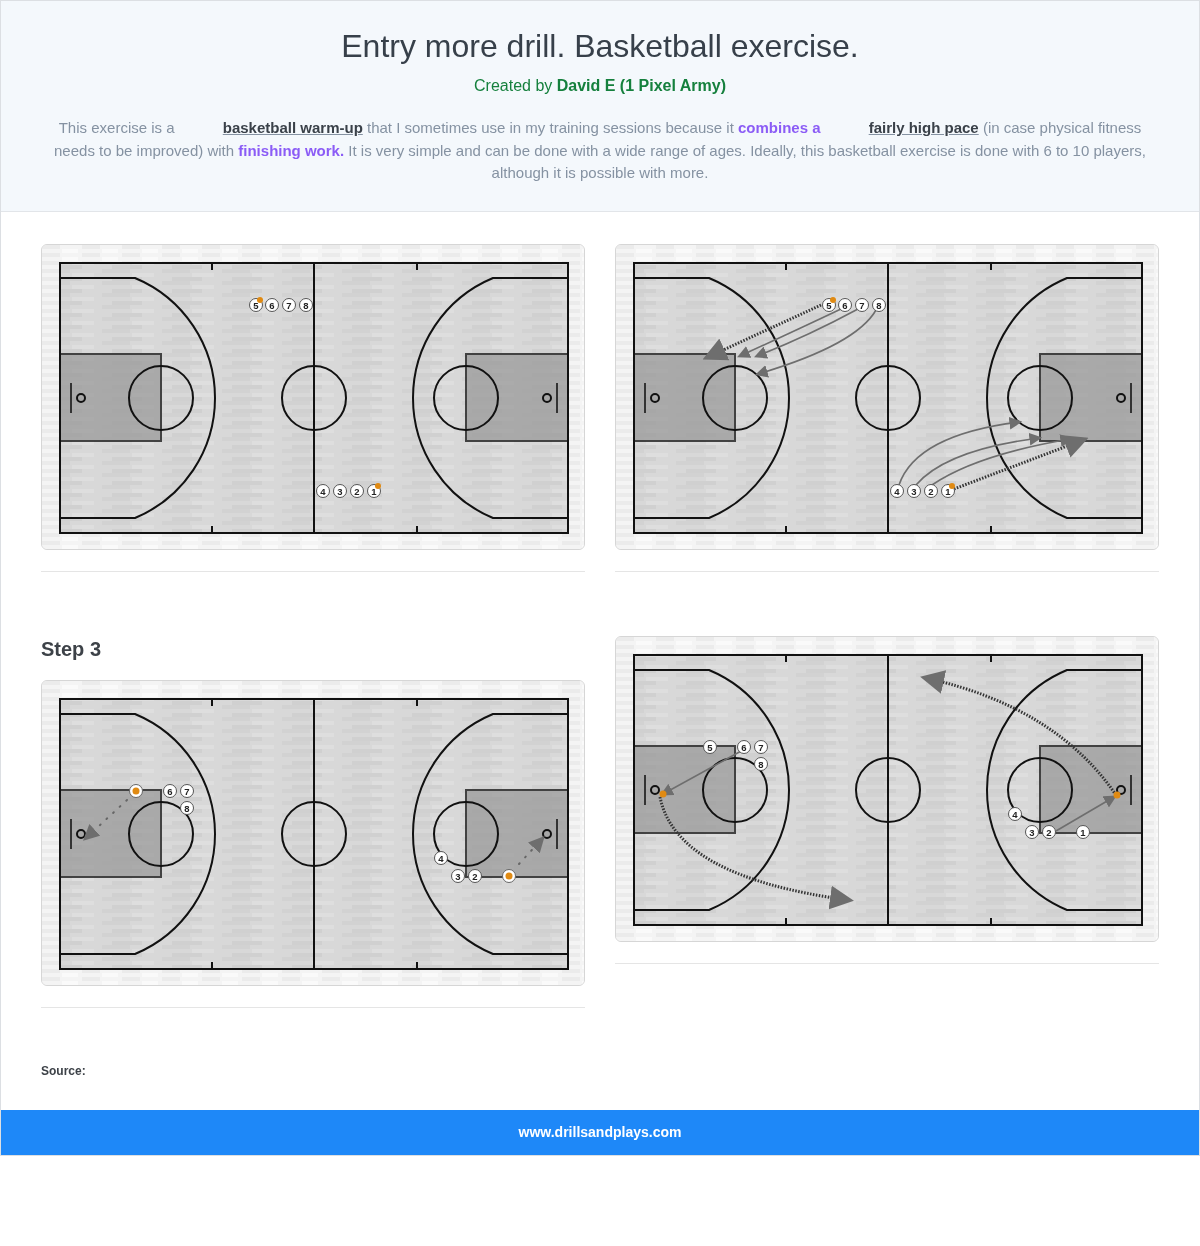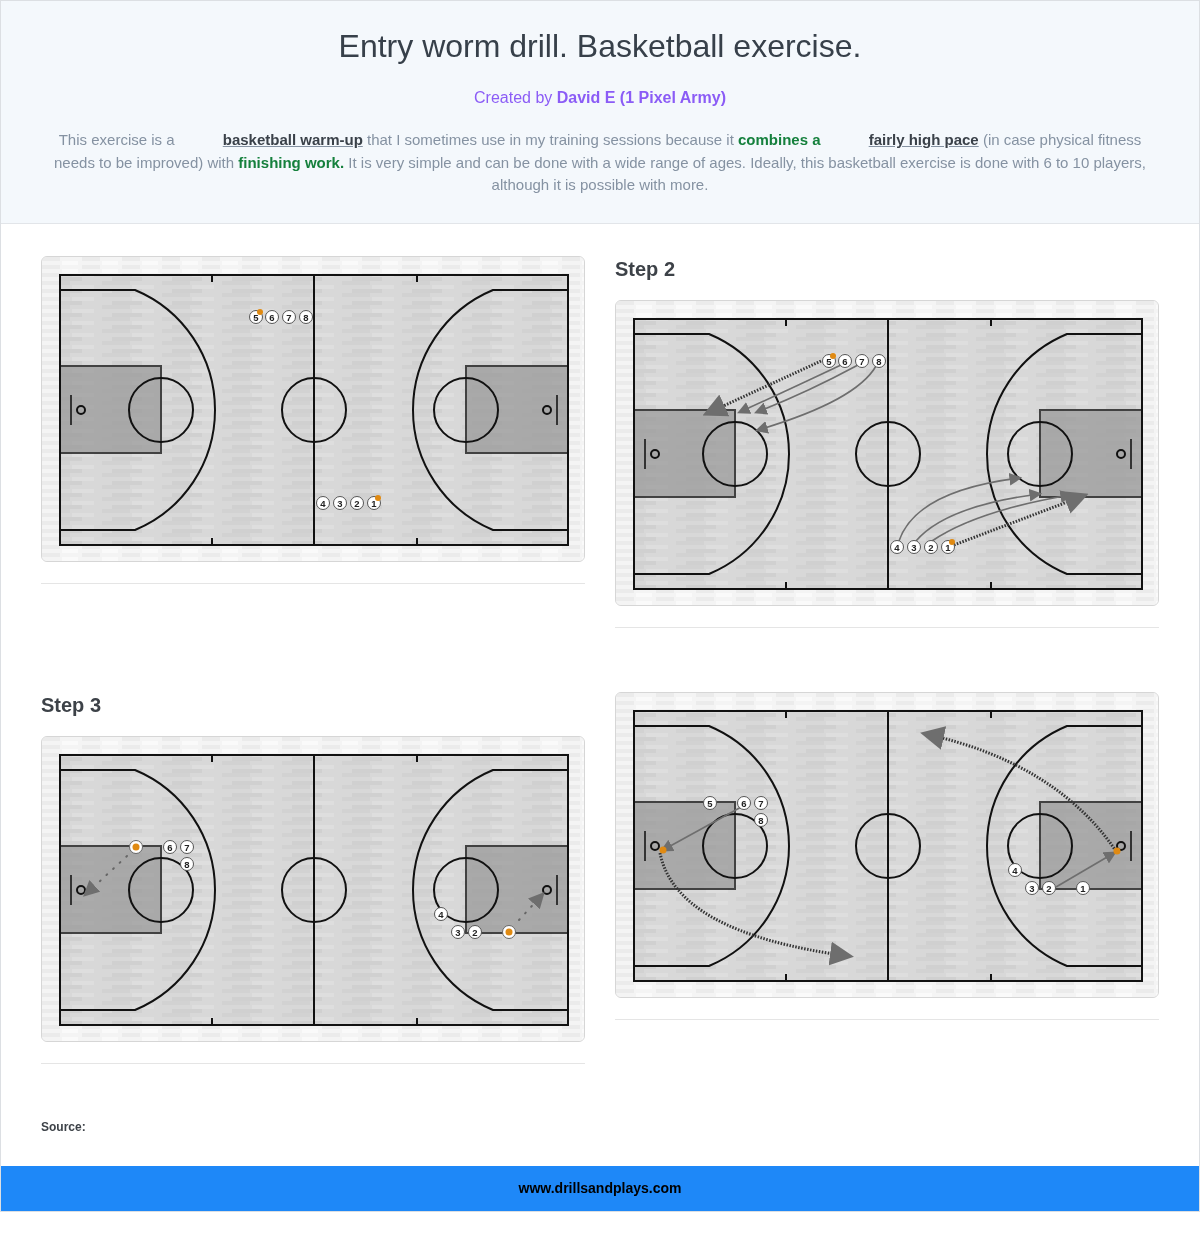--- a/index.html
+++ b/index.html
@@ -1,41 +1,41 @@
 <!DOCTYPE html>
 <html><head>
 <meta charset="utf-8">
 <style>
   * { box-sizing: border-box; margin: 0; padding: 0; }
   body { width: 1200px; background: #fff; font-family: "Liberation Sans", sans-serif; color: #3a4149; }
   .page { border: 1px solid #dcdfe3; width: 1200px; }
   .header { background: #f4f8fc; border-bottom: 1px solid #e2e5e9; padding: 26px 40px 26px; text-align: center; }
   .title { font-size: 32px; font-weight: 400; color: #37404a; line-height: 38px; }
-  .creator { font-size: 16px; color: #8b5cf6; margin-top: 24px; }
+  .creator { font-size: 16px; color: #15803d; margin-top: 12px; }
   .creator b { font-weight: 700; }
   .intro { font-size: 15px; color: #8592a2; line-height: 22.5px; margin-top: 22px; padding: 0 10px; }
-  .intro b { color: #15803d; font-weight: 700; }
+  .intro b { color: #8b5cf6; font-weight: 700; }
   .intro u b { color: #3a4149; padding-left: 44px; }
   .grid { display: grid; grid-template-columns: 544px 544px; column-gap: 30px; padding: 32px 40px 0 40px; row-gap: 0; }
   .step h2 { font-size: 20px; font-weight: 700; color: #3d4248; margin: 2px 0 16px; height: 26px; }
   .court-frame { width: 544px; height: 306px; border: 1px solid #d6d6d6; border-radius: 6px; overflow: hidden; background: #f3f3f3; }
   .sep { border-top: 1px solid #e5e5e5; margin-top: 21px; margin-bottom: 64px; }
   .source { padding: 0 40px; margin-top: -8px; }
   .source .label { font-size: 12px; font-weight: 700; color: #3d4248; }
   .source .url { font-size: 16px; color: #3d4248; line-height: 24px; width: 540px; margin-top: 6px; word-break: break-all; }
   .footer { background: #1e88f8; height: 45px; margin-top: 32px; display: flex; align-items: center; justify-content: center; }
-  .footer span { color: #000000; font-size: 14px; font-weight: 700; }
+  .footer span { color: #ffffff; font-size: 14px; font-weight: 700; }
   svg text { font-family: "Liberation Sans", sans-serif; }
 </style>
 </head>
 <body>
 
 <div class="page">
   <div class="header">
-    <h1 class="title">Entry worm drill. Basketball exercise.</h1>
+    <h1 class="title">Entry more drill. Basketball exercise.</h1>
     <div class="creator">
       <span>Created by </span><b>David E (1 Pixel Army)</b>
     </div>
     <p class="intro" id="intro"><span>This exercise is a </span><u><b>basketball warm-up</b></u><span> that I sometimes use in my training sessions because it </span><b>combines a </b><u><b>fairly high pace</b></u><span> (in case physical fitness needs to be improved) with </span><b>finishing work.</b><span> It is very simple and can be done with a wide range of ages. Ideally, this basketball exercise is done with 6 to 10 players, although it is possible with more.</span></p>
   </div>
 
   <div class="grid" id="grid">
       <div class="step">
     <div class="court-frame"><svg width="544" height="306" viewBox="0 0 544 306" xmlns="http://www.w3.org/2000/svg">
   <defs>
@@ -111,21 +111,20 @@
             </g>
             <g>
       <circle cx="332" cy="246" r="6.5" fill="#fff" stroke="#555" stroke-width="1"></circle>
       <text x="332" y="249.5" text-anchor="middle" font-size="9.5" font-weight="700" fill="#222">1</text>
               <circle cx="336" cy="241" r="3" fill="#e08a12"></circle>
             </g>
           </svg></div>
     <div class="sep"></div>
       </div>
       <div class="step">
-        <h2>Step 2</h2>
     <div class="court-frame"><svg width="544" height="306" viewBox="0 0 544 306" xmlns="http://www.w3.org/2000/svg">
   <defs>
     <pattern id="wood1" width="60" height="12" patternUnits="userSpaceOnUse">
       <rect width="60" height="12" fill="#d8d8d8"></rect>
       <rect x="0" y="0" width="28" height="4" fill="#d2d2d2"></rect>
       <rect x="30" y="4" width="22" height="4" fill="#dedede"></rect>
       <rect x="10" y="8" width="30" height="4" fill="#d0d0d0"></rect>
     </pattern>
     <pattern id="bg1" width="40" height="8" patternUnits="userSpaceOnUse">
       <rect width="40" height="8" fill="#f4f4f4"></rect>

